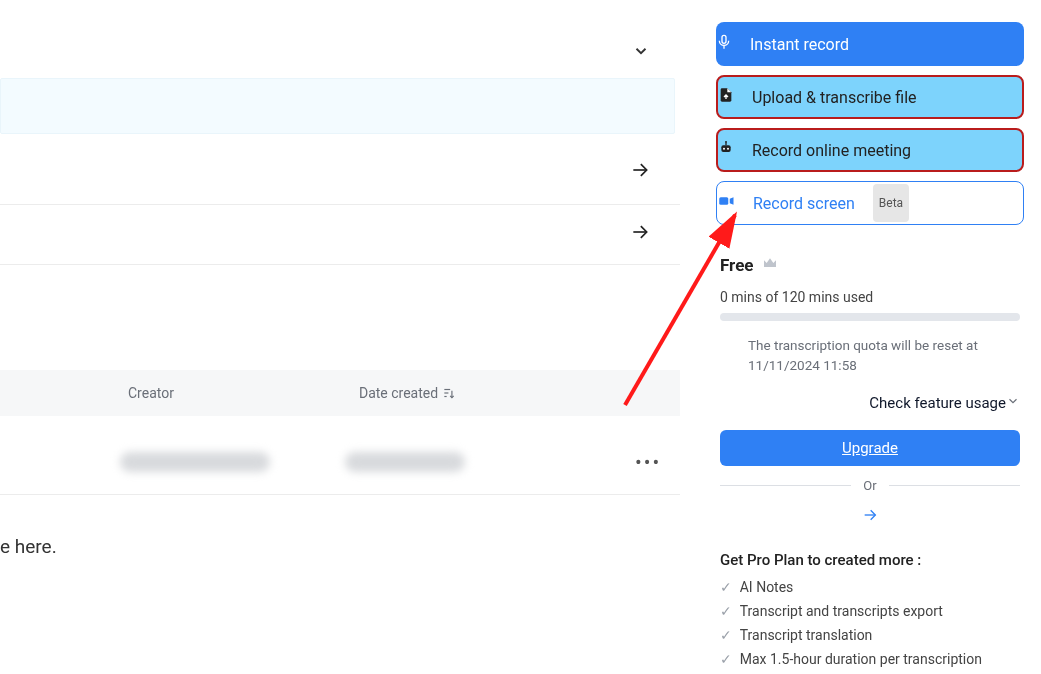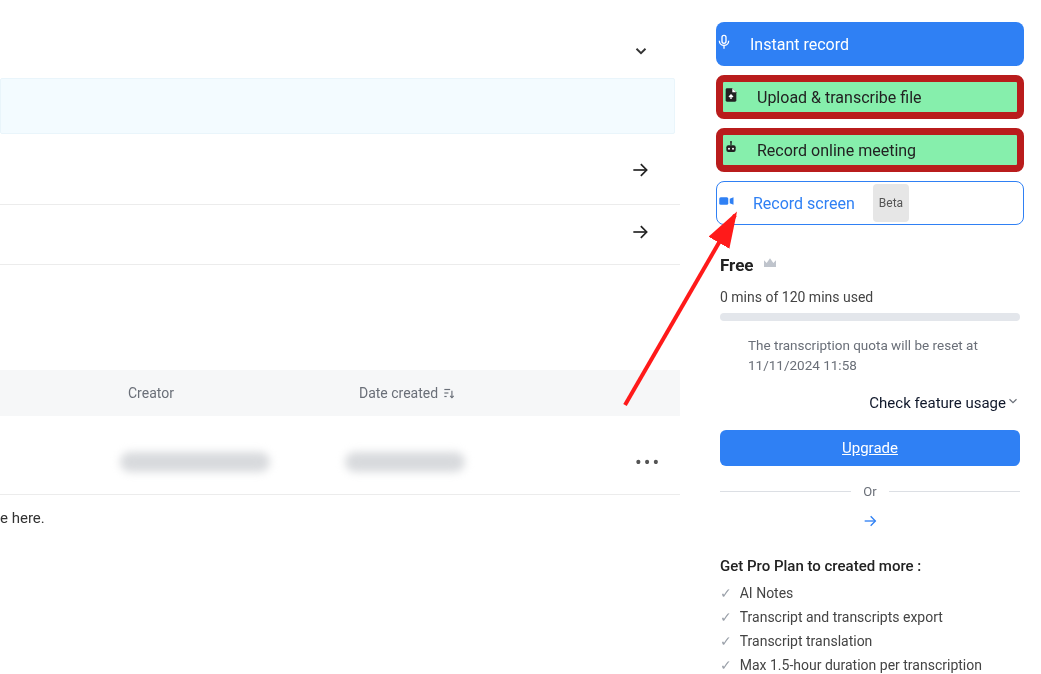--- a/index.html
+++ b/index.html
@@ -1,49 +1,49 @@
 <!DOCTYPE html>
 <html><head>
   <meta charset="utf-8">
   <style>
     * { margin:0; padding:0; box-sizing:border-box; font-family:-apple-system,BlinkMacSystemFont,"Segoe UI",Roboto,Arial,sans-serif; }
     body { width:1041px; height:674px; background:#fff; position:relative; overflow:hidden; }
     .main { position:absolute; left:0; top:0; width:680px; height:533px; }
     .side { position:absolute; right:17px; top:22px; width:308px; }
     .btn { width:100%; height:44px; border-radius:8px; display:flex; align-items:center; gap:18px; font-size:16px; cursor:pointer; margin-bottom:9px; }
     .btn-primary { background:#2f80f4; color:#fff; border:none; }
-    .btn-outline { background:#86efac; border:7px solid #b91c1c; color:#222; }
+    .btn-outline { background:#7dd3fc; border:2px solid #b91c1c; color:#222; }
     .btn-record-screen { border:1px solid #2f80f4; color:#2f80f4; background:#fff; }
     .badge-beta { background:#e6e6e6; color:#555; font-size:12px; padding:12px 6px; border-radius:4px; }
     .panel { margin-top:30px; padding:0 4px 0 4px; }
     .panel-title { font-weight:700; font-size:17px; color:#222; display:flex; align-items:center; gap:8px; }
     .crown { color:#bfc4cc; font-size:16px; }
     .usage-text { margin-top:14px; font-size:14px; color:#444; }
     .progress-bar { margin-top:8px; height:8px; width:100%; background:#e3e6eb; border-radius:4px; }
     .quota-note { margin-top:14px; font-size:13.5px; color:#6a6f78; line-height:1.5;margin-left:28px; }
     .check-row { margin-top:18px; display:flex; align-items:center; justify-content:flex-end; font-size:15px; color:#0f172a; cursor:pointer; }
     .upgrade-btn { margin-top:18px; height:36px; width:100%; background:#2f80f4; color:#fff; border:none; border-radius:6px; font-size:15px; cursor:pointer;text-decoration:underline; }
-    .or-row { display:flex; align-items:center; gap:12px; margin-top:18px; color:#6a6f78; font-size:13px; }
+    .or-row { display:flex; align-items:center; gap:12px; margin-top:12px; color:#6a6f78; font-size:13px; }
     .or-line { flex:1; height:1px; background:#dcdfe4; }
     .trial-link { display:flex; justify-content:center; align-items:center; gap:6px; margin-top:14px; color:#2f80f4; font-size:15px; cursor:pointer; }
     .pro-title { margin-top:24px; font-size:15px; color:#222; font-weight:500; }
     .feature-list { margin-top:10px; list-style:none; }
     .feature-list li { display:flex; align-items:center; gap:8px; font-size:14px; color:#444; margin-bottom:8px; }
     .chk { color:#9aa0a9; font-size:14px; }
     
     .chevdown { position:absolute; right:30px; top:40px; color:#333; font-size:22px; }
     .softbox { position:absolute; left:0; top:78px; width:675px; height:56px; background:#f3fbff; border:1px solid #e9f5fb; border-radius:2px; }
     .arrow1 { position:absolute; right:30px; top:160px; font-size:22px; color:#222; }
     .arrow2 { position:absolute; right:30px; top:222px; font-size:22px; color:#222; }
     .hdr-row { position:absolute; top:370px; left:0; width:680px; height:46px; background:#f6f7f8; display:flex; align-items:center; }
     .hdr-cell { font-size:14px; color:#6a6f78; }
     .row-blur { position:absolute; top:440px; left:0; width:680px; height:44px; display:flex; align-items:center; }
     .blur-pill { height:20px; background:#d8dadd; border-radius:10px; filter:blur(4px); }
     .dots { color:#555; font-size:20px; letter-spacing:2px; cursor:pointer; }
-    .empty-hint { position:absolute; top:509px; left:0; font-size:15px; color:#333; }
+    .empty-hint { position:absolute; top:535px; left:0; font-size:19px; color:#333; }
     .divider1 { position:absolute; top:204px; left:0; width:680px; height:1px; background:#ececec; }
     .divider2 { position:absolute; top:264px; left:0; width:680px; height:1px; background:#ececec; }
     .divider3 { position:absolute; top:494px; left:0; width:680px; height:1px; background:#ececec; }
     
     .arrow-annot { position:absolute; pointer-events:none; z-index:50; }
     .sort-icon { display:inline-flex; align-items:center; margin-left:4px; }
   </style>
 </head>
 <body>
 

